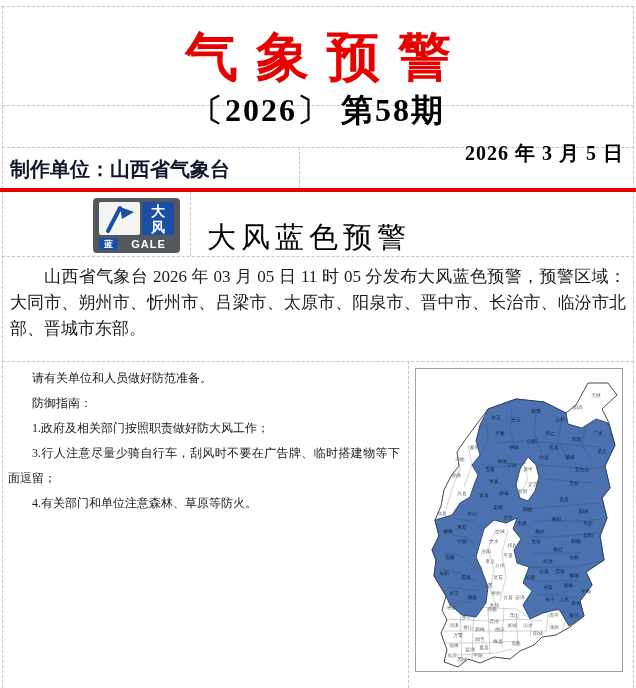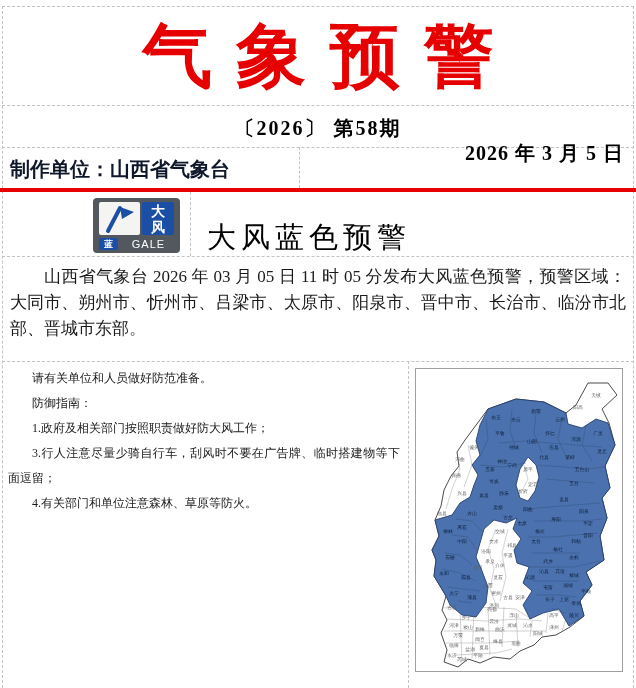--- a/index.html
+++ b/index.html
@@ -7,26 +7,26 @@
     width:636px;height:688px;background:#ffffff;position:relative;
     font-family:"Liberation Serif","DejaVu Serif",serif;color:#1a1a1a;
     overflow:hidden;
   }
   .abs{position:absolute;}
   .dash-h{position:absolute;left:2px;right:2px;height:0;border-top:1px dashed #c3c3c3;}
   .dash-v{position:absolute;width:0;border-left:1px dashed #c3c3c3;}
 
   .doc-title{
     top:12px;left:0;width:636px;text-align:center;
-    font-size:70px;font-weight:bold;color:#e60000;
+    font-size:53px;font-weight:bold;color:#e60000;
     letter-spacing:0.34em;text-indent:0.34em;line-height:90px;
   }
   .issue-line{
-    top:108px;left:0;width:636px;text-align:center;
-    font-size:20px;font-weight:bold;letter-spacing:2px;line-height:40px;color:#000;
+    top:90px;left:0;width:636px;text-align:center;
+    font-size:32px;font-weight:bold;letter-spacing:2px;line-height:40px;color:#000;
   }
   .producer{
     top:152px;left:10px;font-size:20px;font-weight:bold;line-height:34px;color:#0f172a;
   }
   .date{
     top:136px;right:12px;font-size:20px;font-weight:bold;line-height:34px;color:#000;letter-spacing:1px;
   }
   .red-rule{top:188px;left:0;width:636px;height:4px;background:#e60000;}
 
   
@@ -39,21 +39,21 @@
     color:#fff;font-family:"Liberation Sans","DejaVu Sans",sans-serif;font-weight:bold;
     font-size:14px;line-height:16px;text-align:center;padding-top:1px;box-sizing:border-box;
   }
   .gale-levelbox{
     position:absolute;left:6px;top:40px;width:19px;height:12px;background:#1a4fa5;border-radius:2px;
     color:#fff;font-family:"Liberation Sans","DejaVu Sans",sans-serif;font-weight:bold;
     font-size:9px;line-height:12px;text-align:center;
   }
   .gale-latin{
     position:absolute;left:30px;top:40px;width:51px;height:12px;
-    color:#fff;font-family:"Liberation Sans","DejaVu Sans",sans-serif;font-weight:normal;
+    color:#fff;font-family:"Liberation Sans","DejaVu Sans",sans-serif;font-weight:bold;
     font-size:11px;line-height:12px;text-align:center;letter-spacing:1px;
   }
   .warning-title{
     top:203px;left:207px;font-size:29px;letter-spacing:5px;line-height:36px;color:#000;margin-top:16px;
   }
 
   .body-text{
     top:260px;left:6px;width:624px;font-size:17px;line-height:26px;text-align:justify;
   }
   .body-text p{margin:4px;text-indent:2em;}

